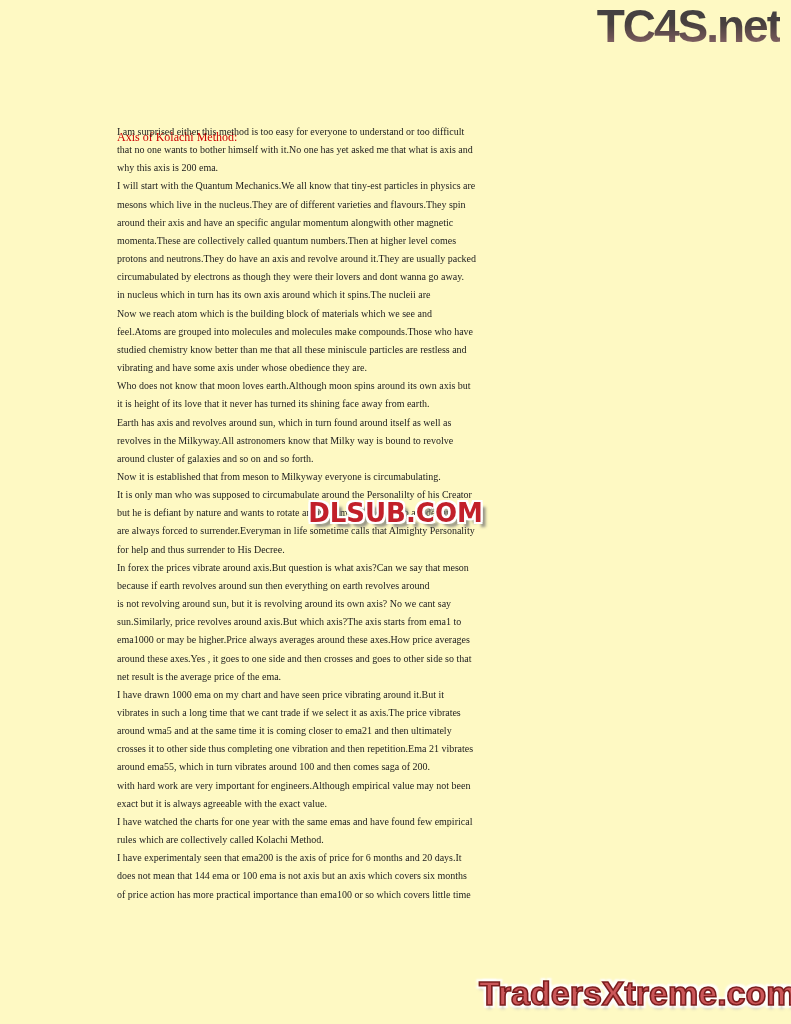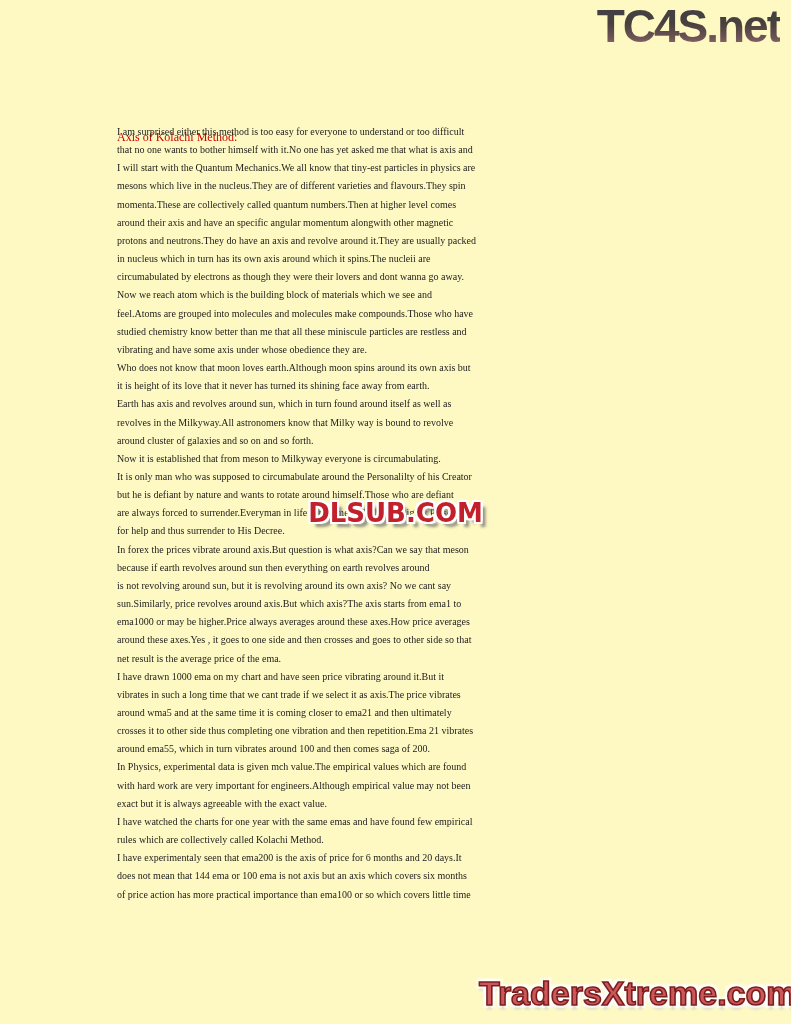--- a/index.html
+++ b/index.html
@@ -93,27 +93,28 @@
 
 <div id="page">
 
   <div class="site-logo-top">TC4S.net</div>
 
   <div class="doc-heading">Axis of Kolachi Method:</div>
 
   <div class="body-text">
       <div class="text-line">I am surprised either this method is too easy for everyone to understand or too difficult</div>
       <div class="text-line">that no one wants to bother himself with it.No one has yet asked me that what is axis and</div>
+      <div class="text-line">why this axis is 200 ema.</div>
       <div class="text-line">I will start with the Quantum Mechanics.We all know that tiny-est particles in physics are</div>
       <div class="text-line">mesons which live in the nucleus.They are of different varieties and flavours.They spin</div>
+      <div class="text-line">around their axis and have an specific angular momentum alongwith other magnetic</div>
       <div class="text-line">momenta.These are collectively called quantum numbers.Then at higher level comes</div>
-      <div class="text-line">around their axis and have an specific angular momentum alongwith other magnetic</div>
       <div class="text-line">protons and neutrons.They do have an axis and revolve around it.They are usually packed</div>
+      <div class="text-line">circumabulated by electrons as though they were their lovers and dont wanna go away.</div>
       <div class="text-line">in nucleus which in turn has its own axis around which it spins.The nucleii are</div>
-      <div class="text-line">circumabulated by electrons as though they were their lovers and dont wanna go away.</div>
       <div class="text-line">Now we reach atom which is the building block of materials which we see and</div>
       <div class="text-line">feel.Atoms are grouped into molecules and molecules make compounds.Those who have</div>
       <div class="text-line">studied chemistry know better than me that all these miniscule particles are restless and</div>
       <div class="text-line">vibrating and have some axis under whose obedience they are.</div>
       <div class="text-line">Who does not know that moon loves earth.Although moon spins around its own axis but</div>
       <div class="text-line">it is height of its love that it never has turned its shining face away from earth.</div>
       <div class="text-line">Earth has axis and revolves around sun, which in turn found around itself as well as</div>
       <div class="text-line">revolves in the Milkyway.All astronomers know that Milky way is bound to revolve</div>
       <div class="text-line">around cluster of galaxies and so on and so forth.</div>
       <div class="text-line">Now it is established that from meson to Milkyway everyone is circumabulating.</div>
@@ -126,21 +127,20 @@
       <div class="text-line">is not revolving around sun, but it is revolving around its own axis? No we cant say</div>
       <div class="text-line">sun.Similarly, price revolves around axis.But which axis?The axis starts from ema1 to</div>
       <div class="text-line">ema1000 or may be higher.Price always averages around these axes.How price averages</div>
       <div class="text-line">around these axes.Yes , it goes to one side and then crosses and goes to other side so that</div>
       <div class="text-line">net result is the average price of the ema.</div>
       <div class="text-line">I have drawn 1000 ema on my chart and have seen price vibrating around it.But it</div>
       <div class="text-line">vibrates in such a long time that we cant trade if we select it as axis.The price vibrates</div>
       <div class="text-line">around wma5 and at the same time it is coming closer to ema21 and then ultimately</div>
       <div class="text-line">crosses it to other side thus completing one vibration and then repetition.Ema 21 vibrates</div>
       <div class="text-line">around ema55, which in turn vibrates around 100 and then comes saga of 200.</div>
-      <div class="text-line">In Physics, experimental data is given mch value.The empirical values which are found</div>
       <div class="text-line">with hard work are very important for engineers.Although empirical value may not been</div>
       <div class="text-line">exact but it is always agreeable with the exact value.</div>
       <div class="text-line">I have watched the charts for one year with the same emas and have found few empirical</div>
       <div class="text-line">rules which are collectively called Kolachi Method.</div>
       <div class="text-line">I have experimentaly seen that ema200 is the axis of price for 6 months and 20 days.It</div>
       <div class="text-line">does not mean that 144 ema or 100 ema is not axis but an axis which covers six months</div>
       <div class="text-line">of price action has more practical importance than ema100 or so which covers little time</div>
     </div>
 
   <div class="watermark">DLSUB.COM</div>

